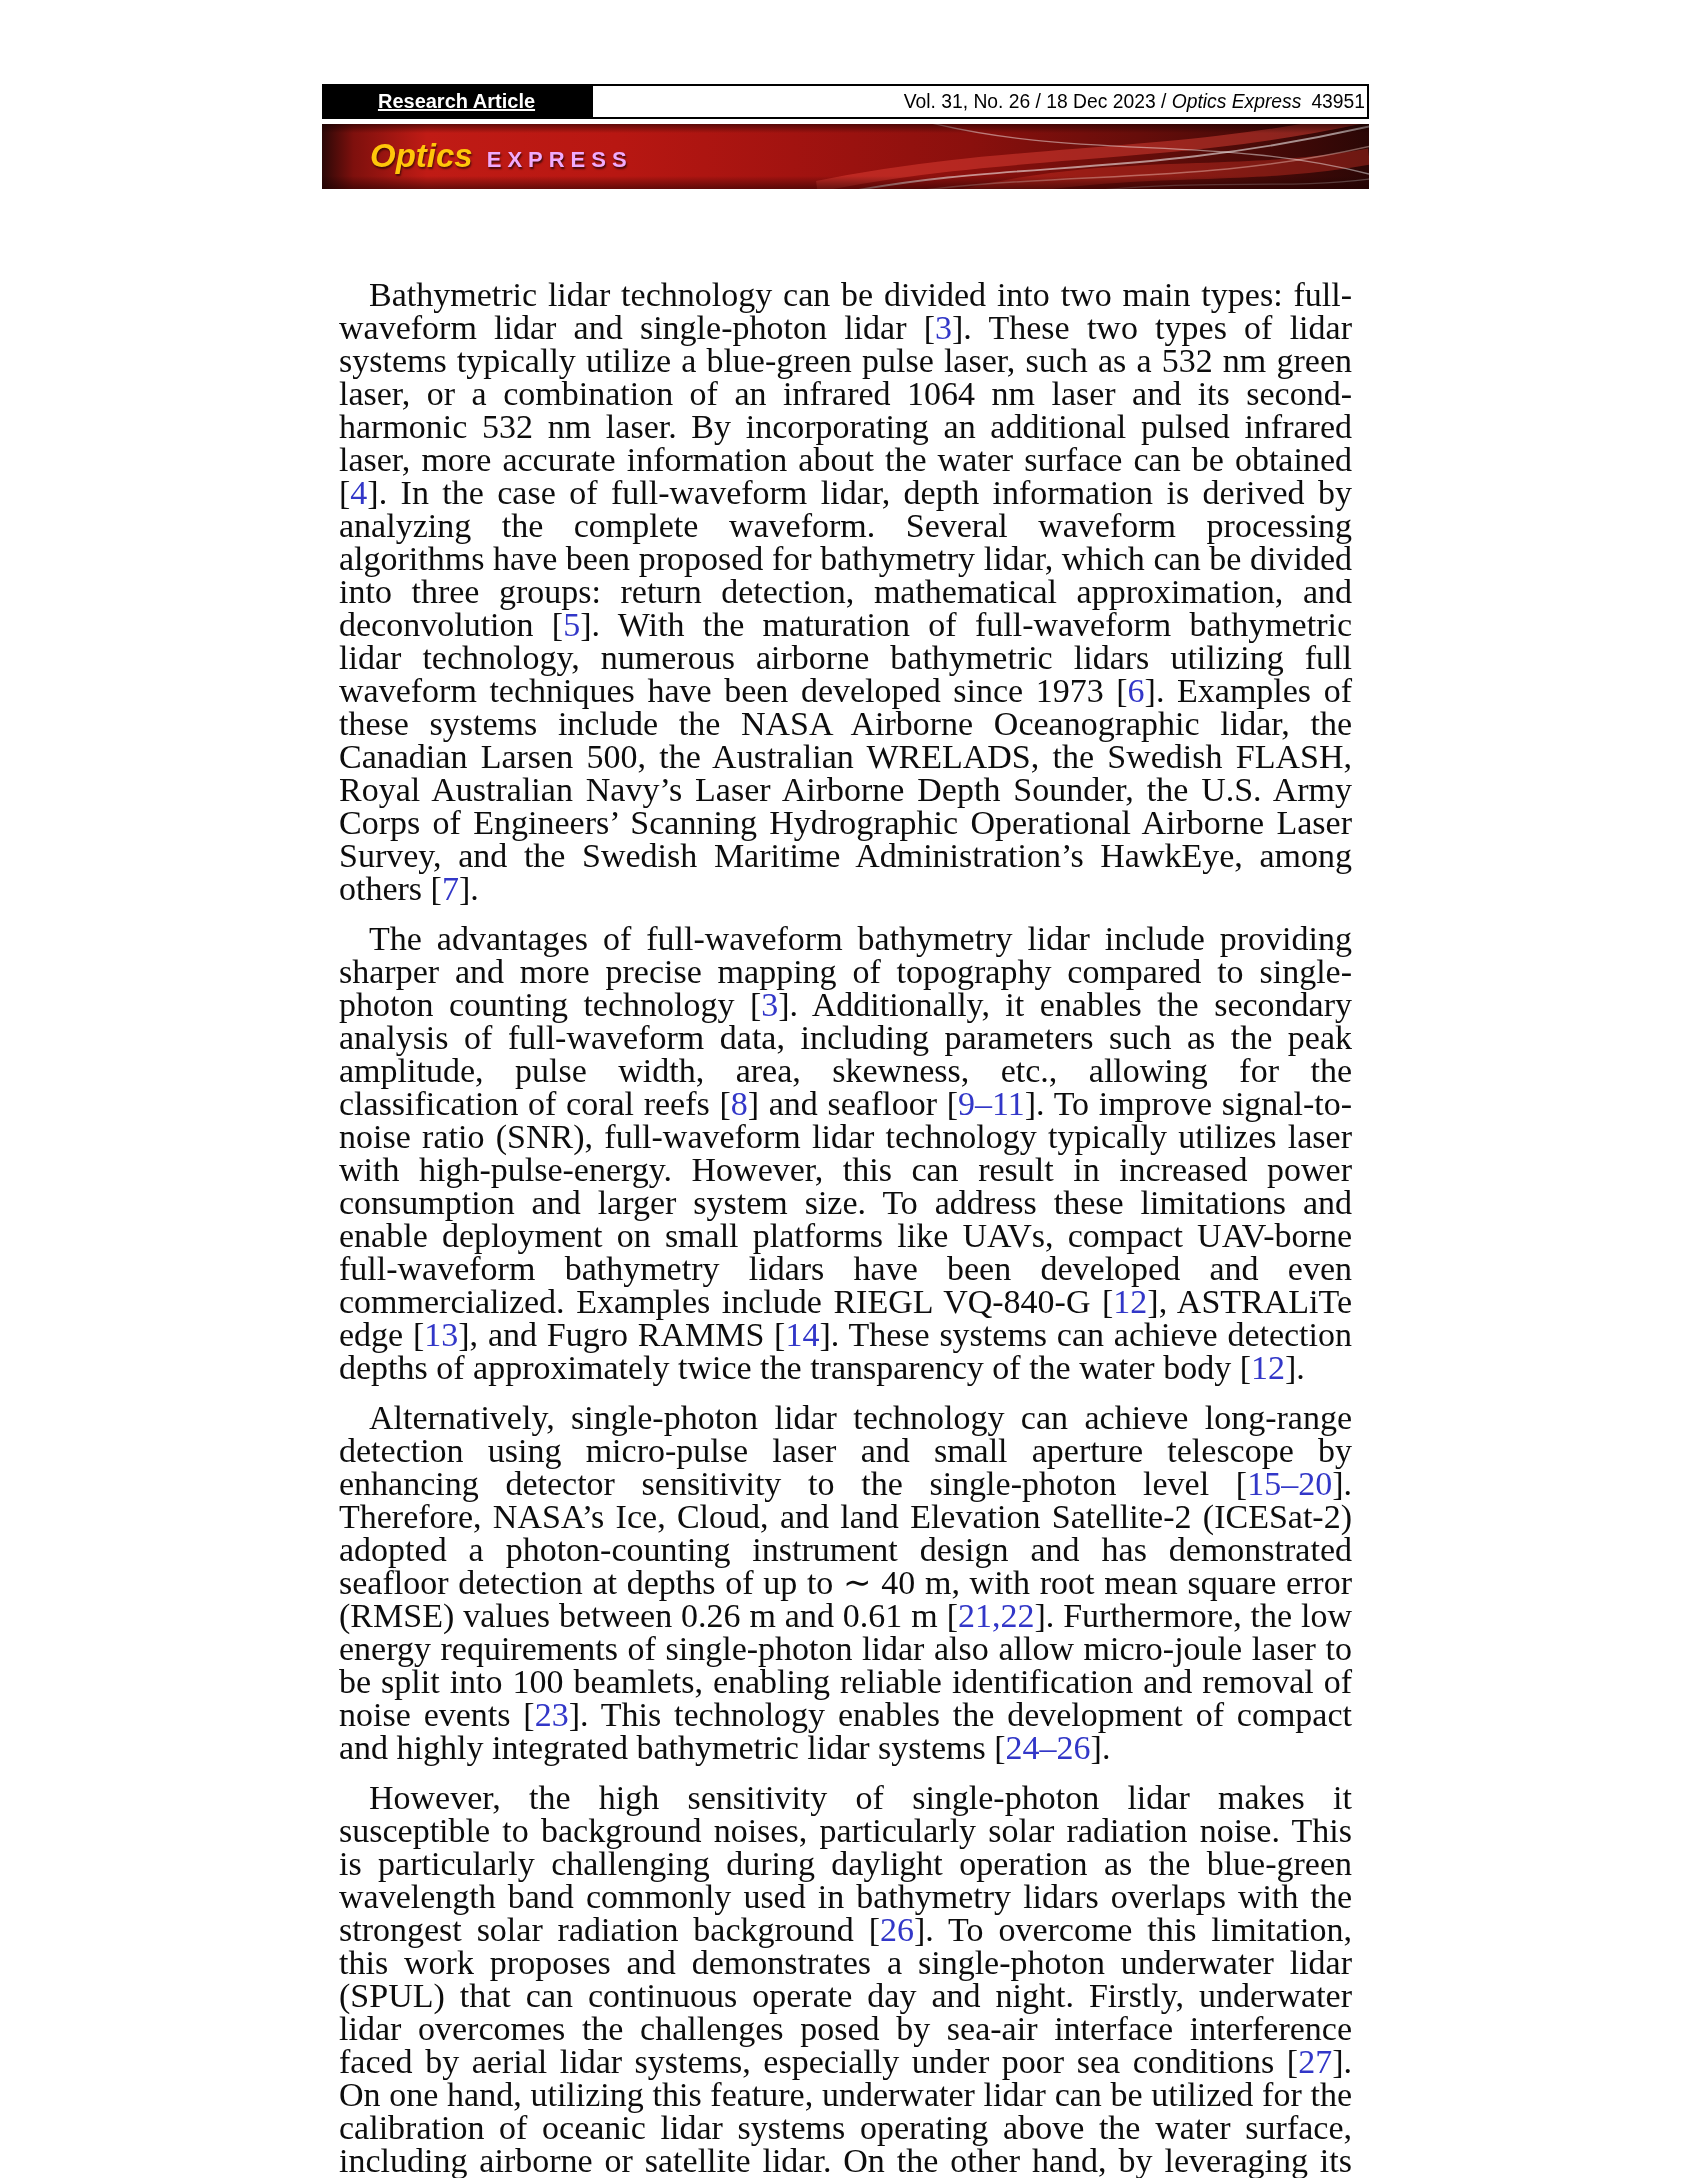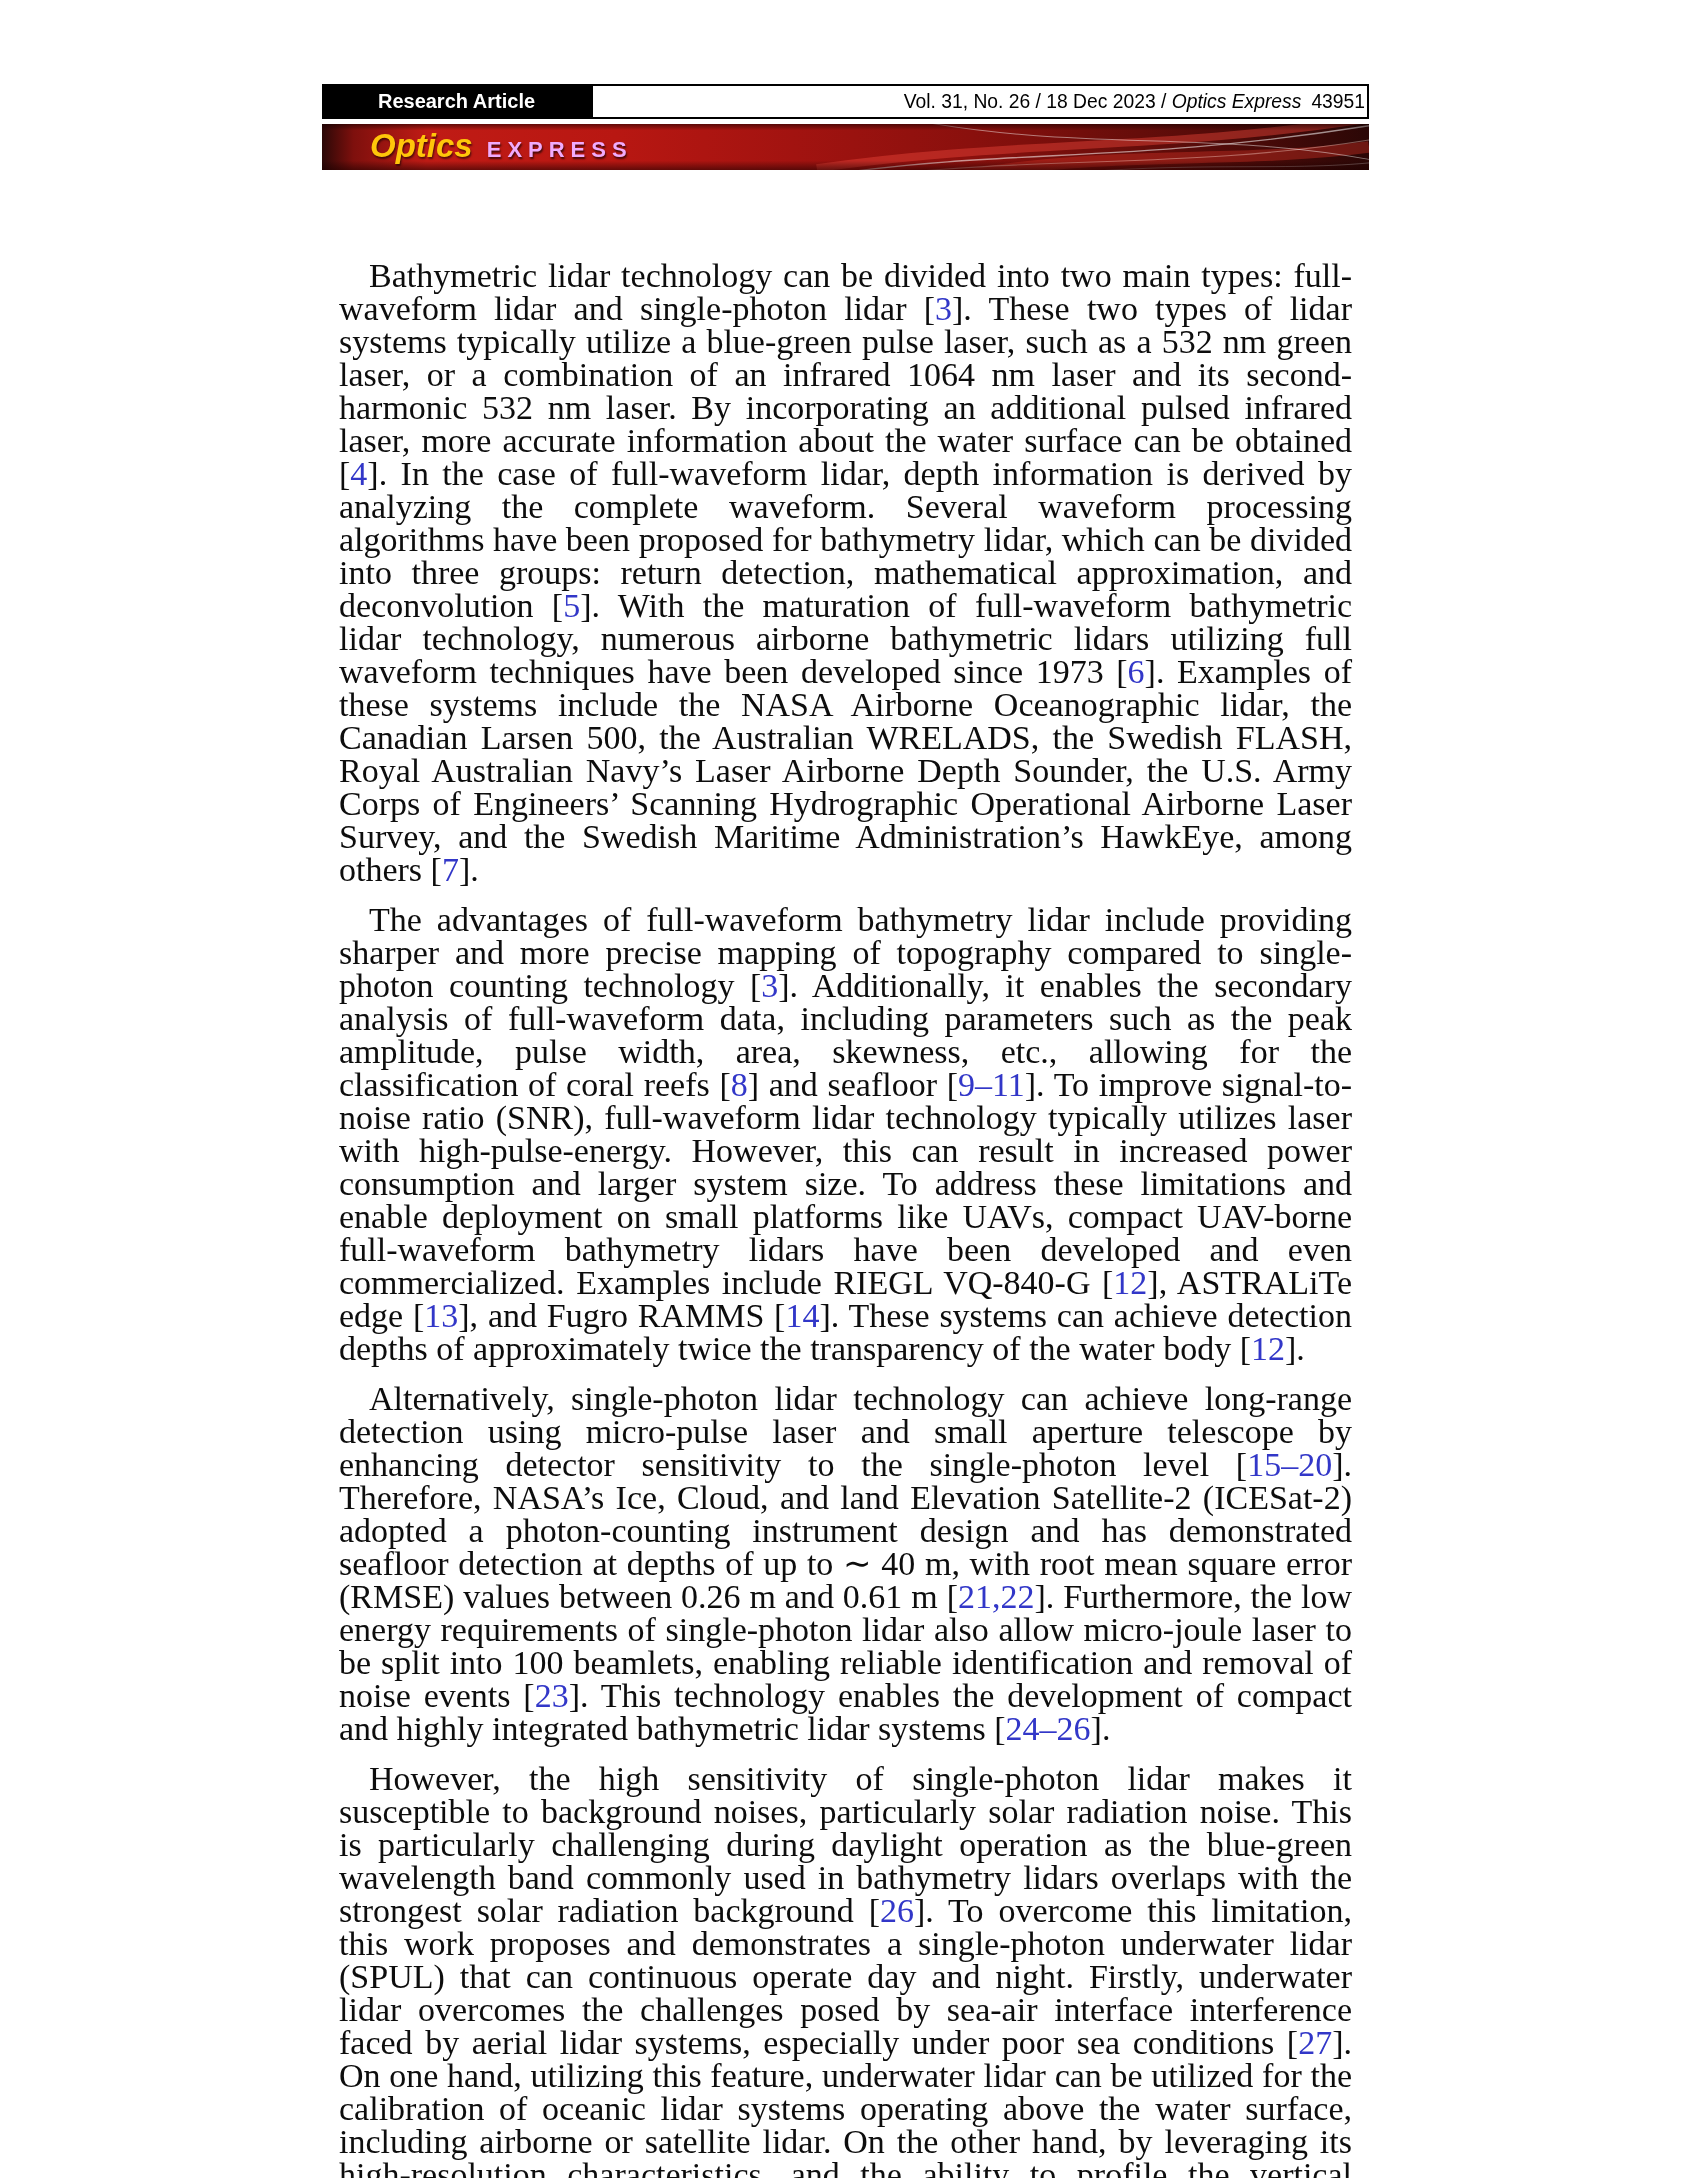--- a/index.html
+++ b/index.html
@@ -31,41 +31,42 @@
   .badge{
     background:#000000;
     color:#ffffff;
     font-weight:bold;
     font-size:20px;
     width:269px;
     display:flex;
     align-items:center;
     justify-content:center;
     flex:0 0 auto;
+    text-decoration:underline;
   }
   .issue{
     flex:1 1 auto;
     background:#ffffff;
     border:2px solid #000000;
     box-sizing:border-box;
     display:flex;
     align-items:center;
     justify-content:flex-end;
     padding-right:2px;
     font-size:19.3px;
     color:#000000;
     white-space:pre;
   }
   .issue .journal{font-style:italic;text-align:right;}
   .issue .pagenum{margin-left:10px;text-align:center;}
   
   .banner{
     position:relative;
     margin-top:5px;
-    height:46px;
+    height:65px;
     overflow:hidden;
     background:var(--banner-red);
   }
   .banner svg{position:absolute;left:0;top:0;width:100%;height:100%;display:block;}
   .brand{
     position:absolute;
     left:48px;
     top:50%;
     transform:translateY(-52%);
     display:flex;

